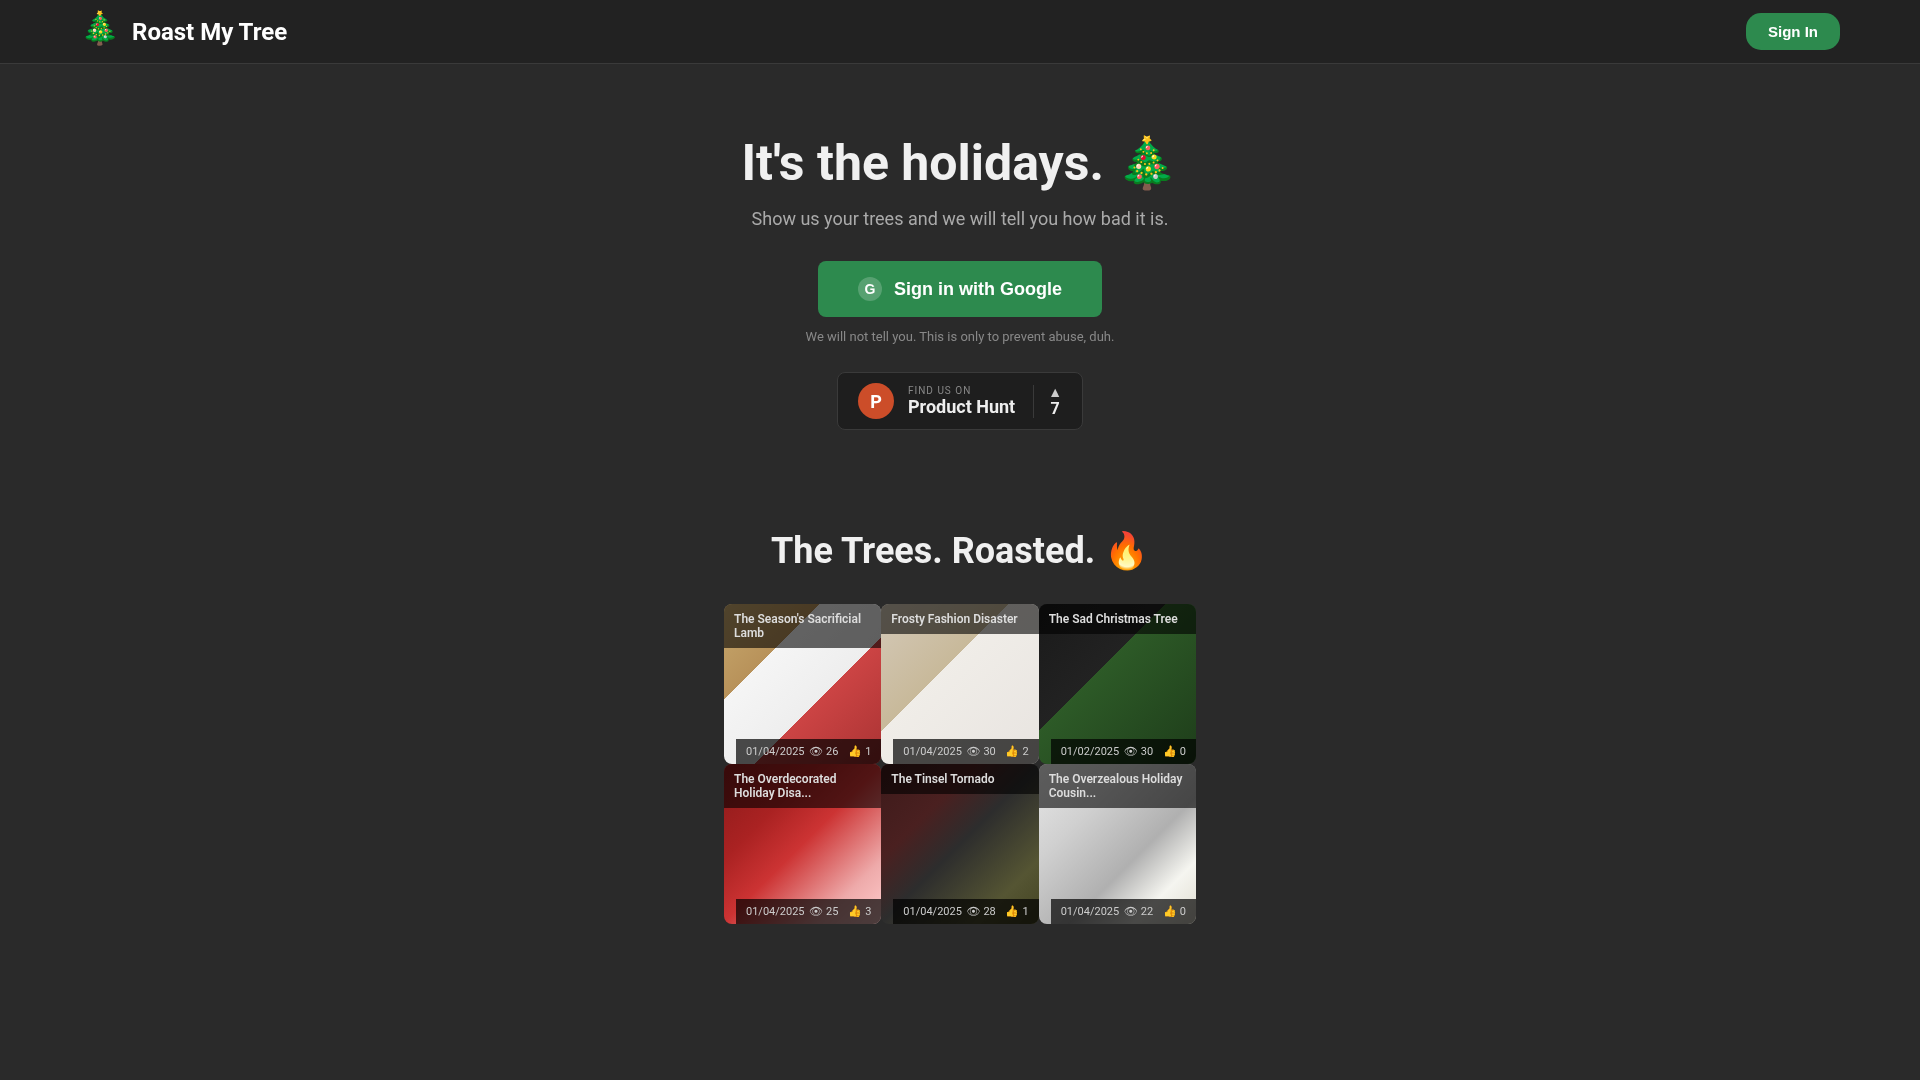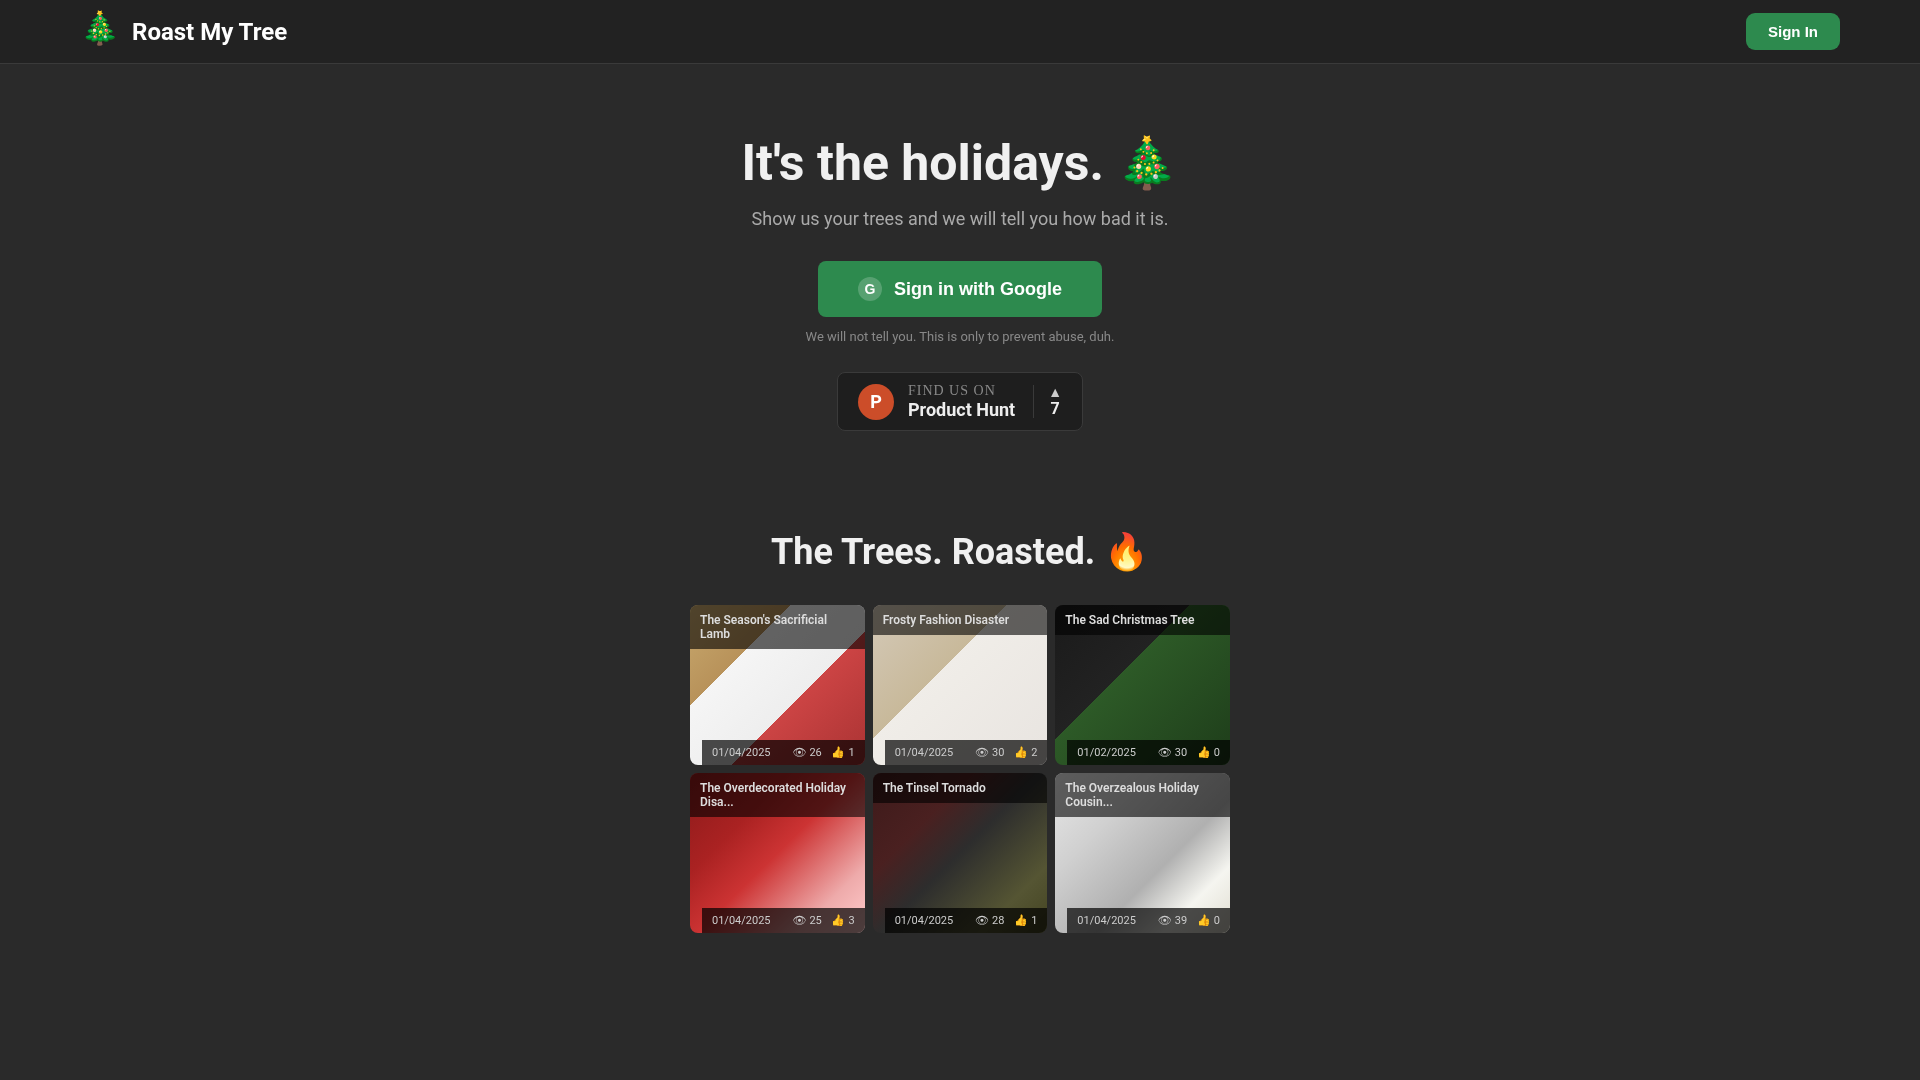--- a/index.html
+++ b/index.html
@@ -33,21 +33,21 @@
       color: #ffffff;
     }
     .navbar-right {
       display: flex;
       align-items: center;
     }
     .sign-in-btn {
       background-color: #2d8a4e;
       color: #ffffff;
       border: none;
-      border-radius: 9px;
+      border-radius: 15px;
       padding: 10px 22px;
       font-size: 15px;
       font-weight: 600;
       cursor: pointer;
     }
 
     
     .hero {
       display: flex;
       flex-direction: column;
@@ -121,25 +121,24 @@
       font-size: 18px;
       font-weight: 700;
       color: white;
     }
     .ph-text-block {
       display: flex;
       flex-direction: column;
       align-items: flex-start;
     }
     .ph-find-text {
-      font-size: 14px;
+      font-size: 10px;
       color: #888;
       letter-spacing: 1px;
       text-transform: uppercase;
-      font-family: Liberation Serif, serif;
     }
     .ph-name {
       font-size: 18px;
       font-weight: 700;
       color: #eeeeee;
     }
     .ph-votes {
       display: flex;
       flex-direction: column;
       align-items: center;
@@ -167,22 +166,22 @@
     }
     .trees-heading {
       font-size: 36px;
       font-weight: 700;
       color: #f0f0f0;
       margin-bottom: 32px;
     }
     .trees-grid {
       display: grid;
       grid-template-columns: repeat(3, 1fr);
-      gap: 8px;
-      width: 540px;
+      gap: 0;
+      width: 472px;
     }
     .tree-card {
       background-color: #1e1e1e;
       border-radius: 8px;
       overflow: hidden;
       cursor: pointer;
       position: relative;
     }
     .tree-card-title {
       padding: 8px 10px;
@@ -375,21 +374,21 @@
     </div>
   </div>
       <div class="tree-card">
     <div class="tree-card-title">The Overzealous Holiday Cousin...</div>
     <div class="tree-img-6"></div>
     <div class="tree-card-footer">
       <span class="tree-date">01/04/2025</span>
       <div class="tree-stats">
         <div class="tree-stat">
           <span>👁</span>
-          <span>39</span>
+          <span>22</span>
         </div>
         <div class="tree-stat">
           <span>👍</span>
           <span>0</span>
         </div>
       </div>
     </div>
   </div>
     </div>
 </section>

